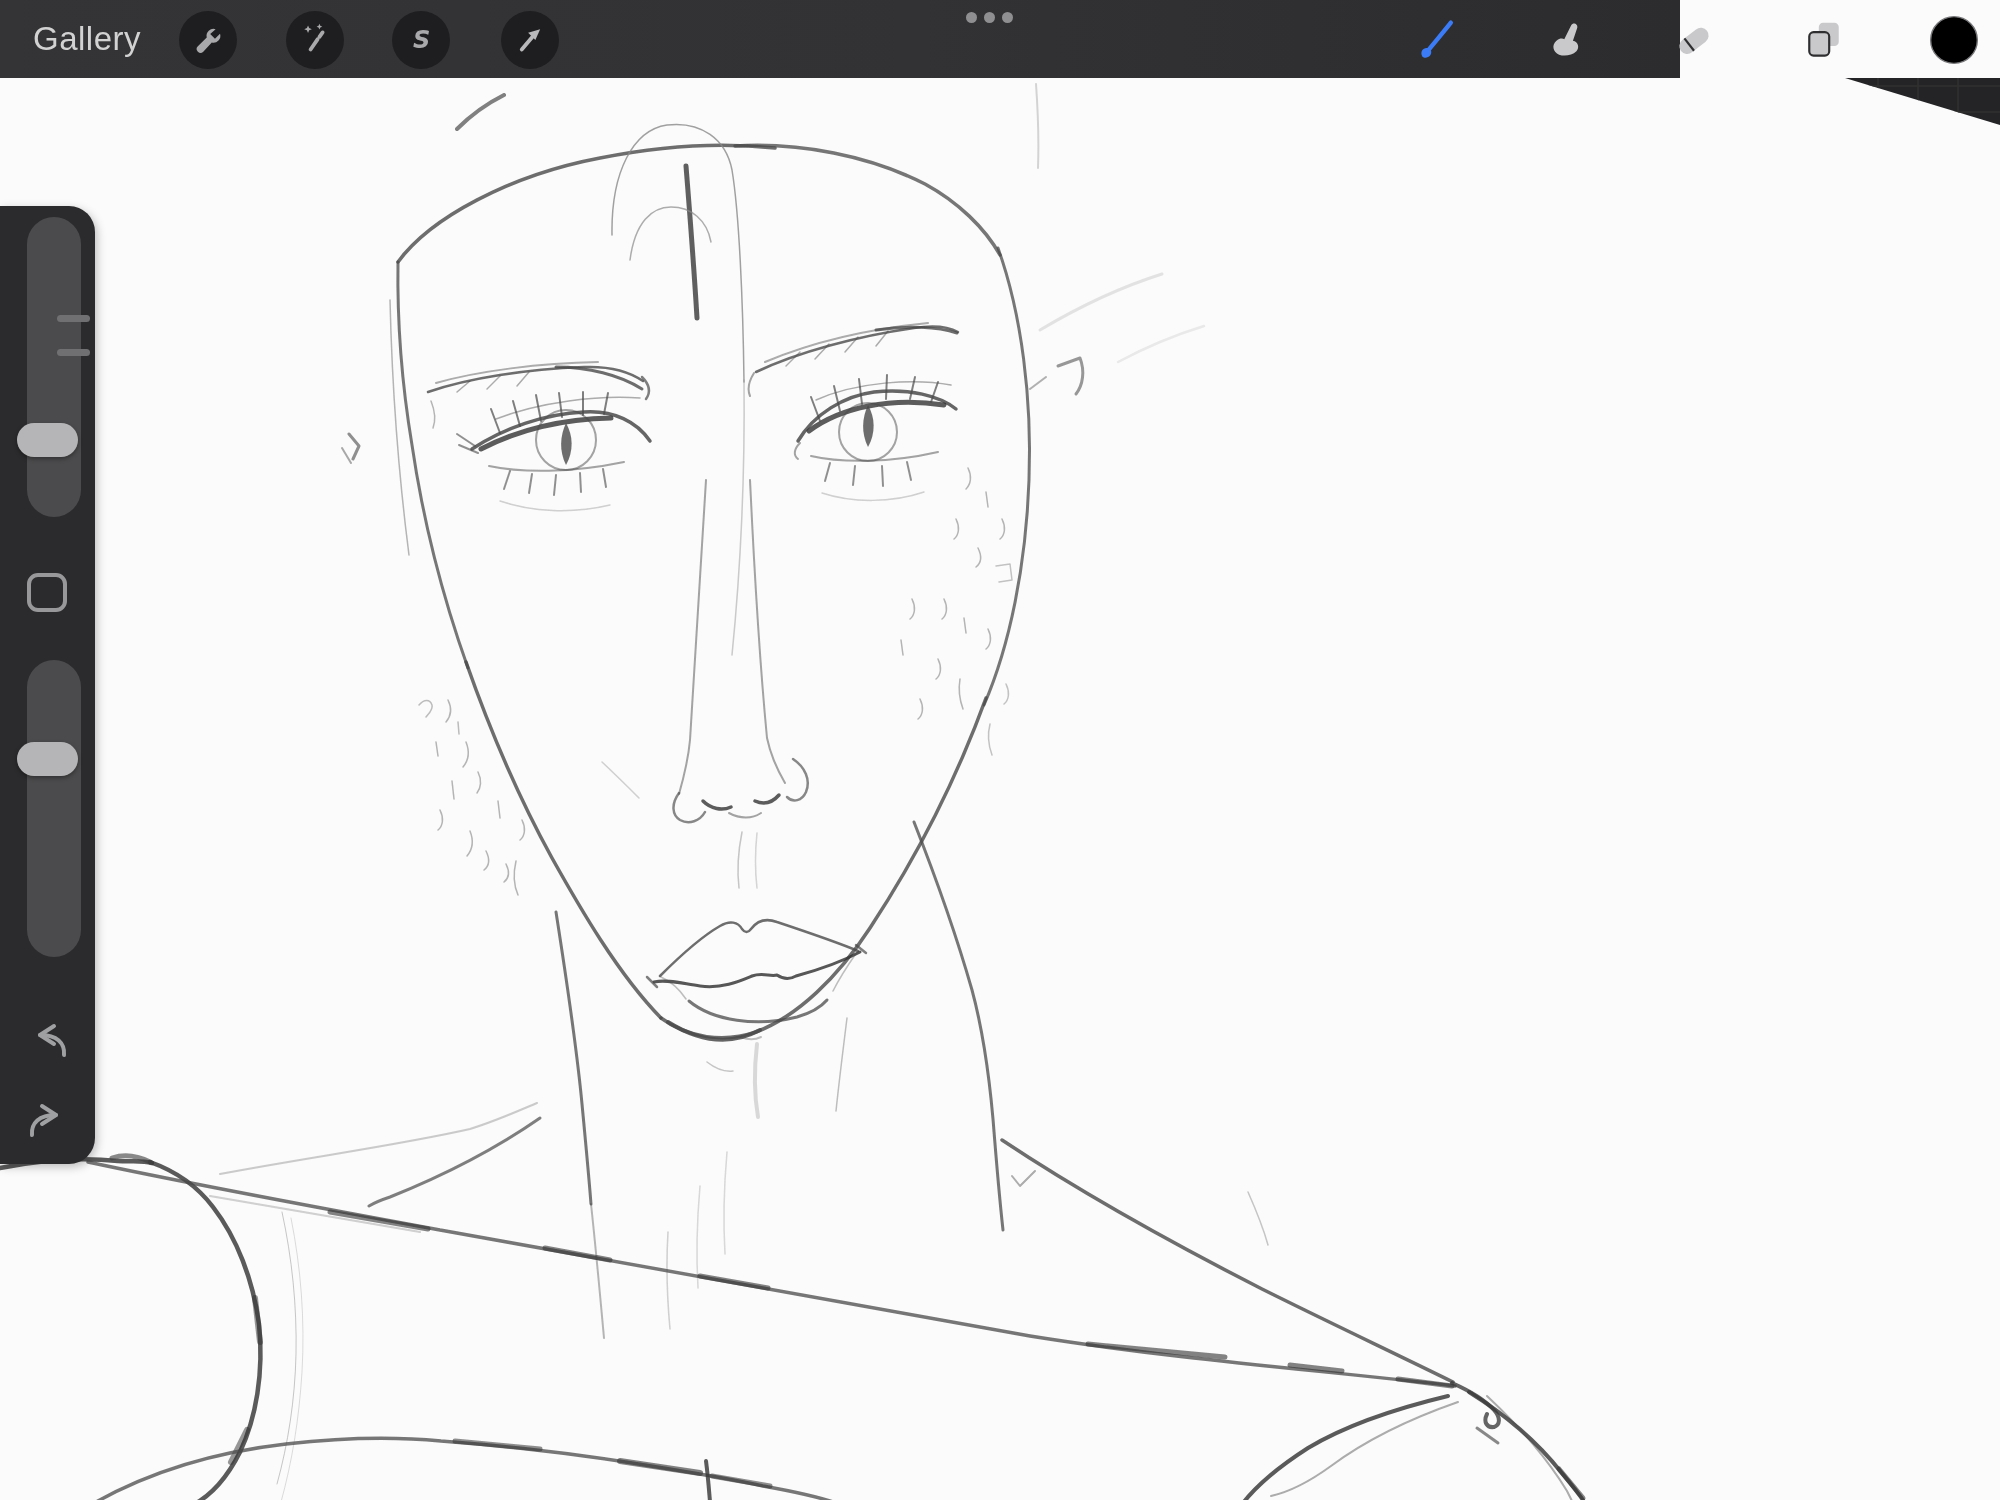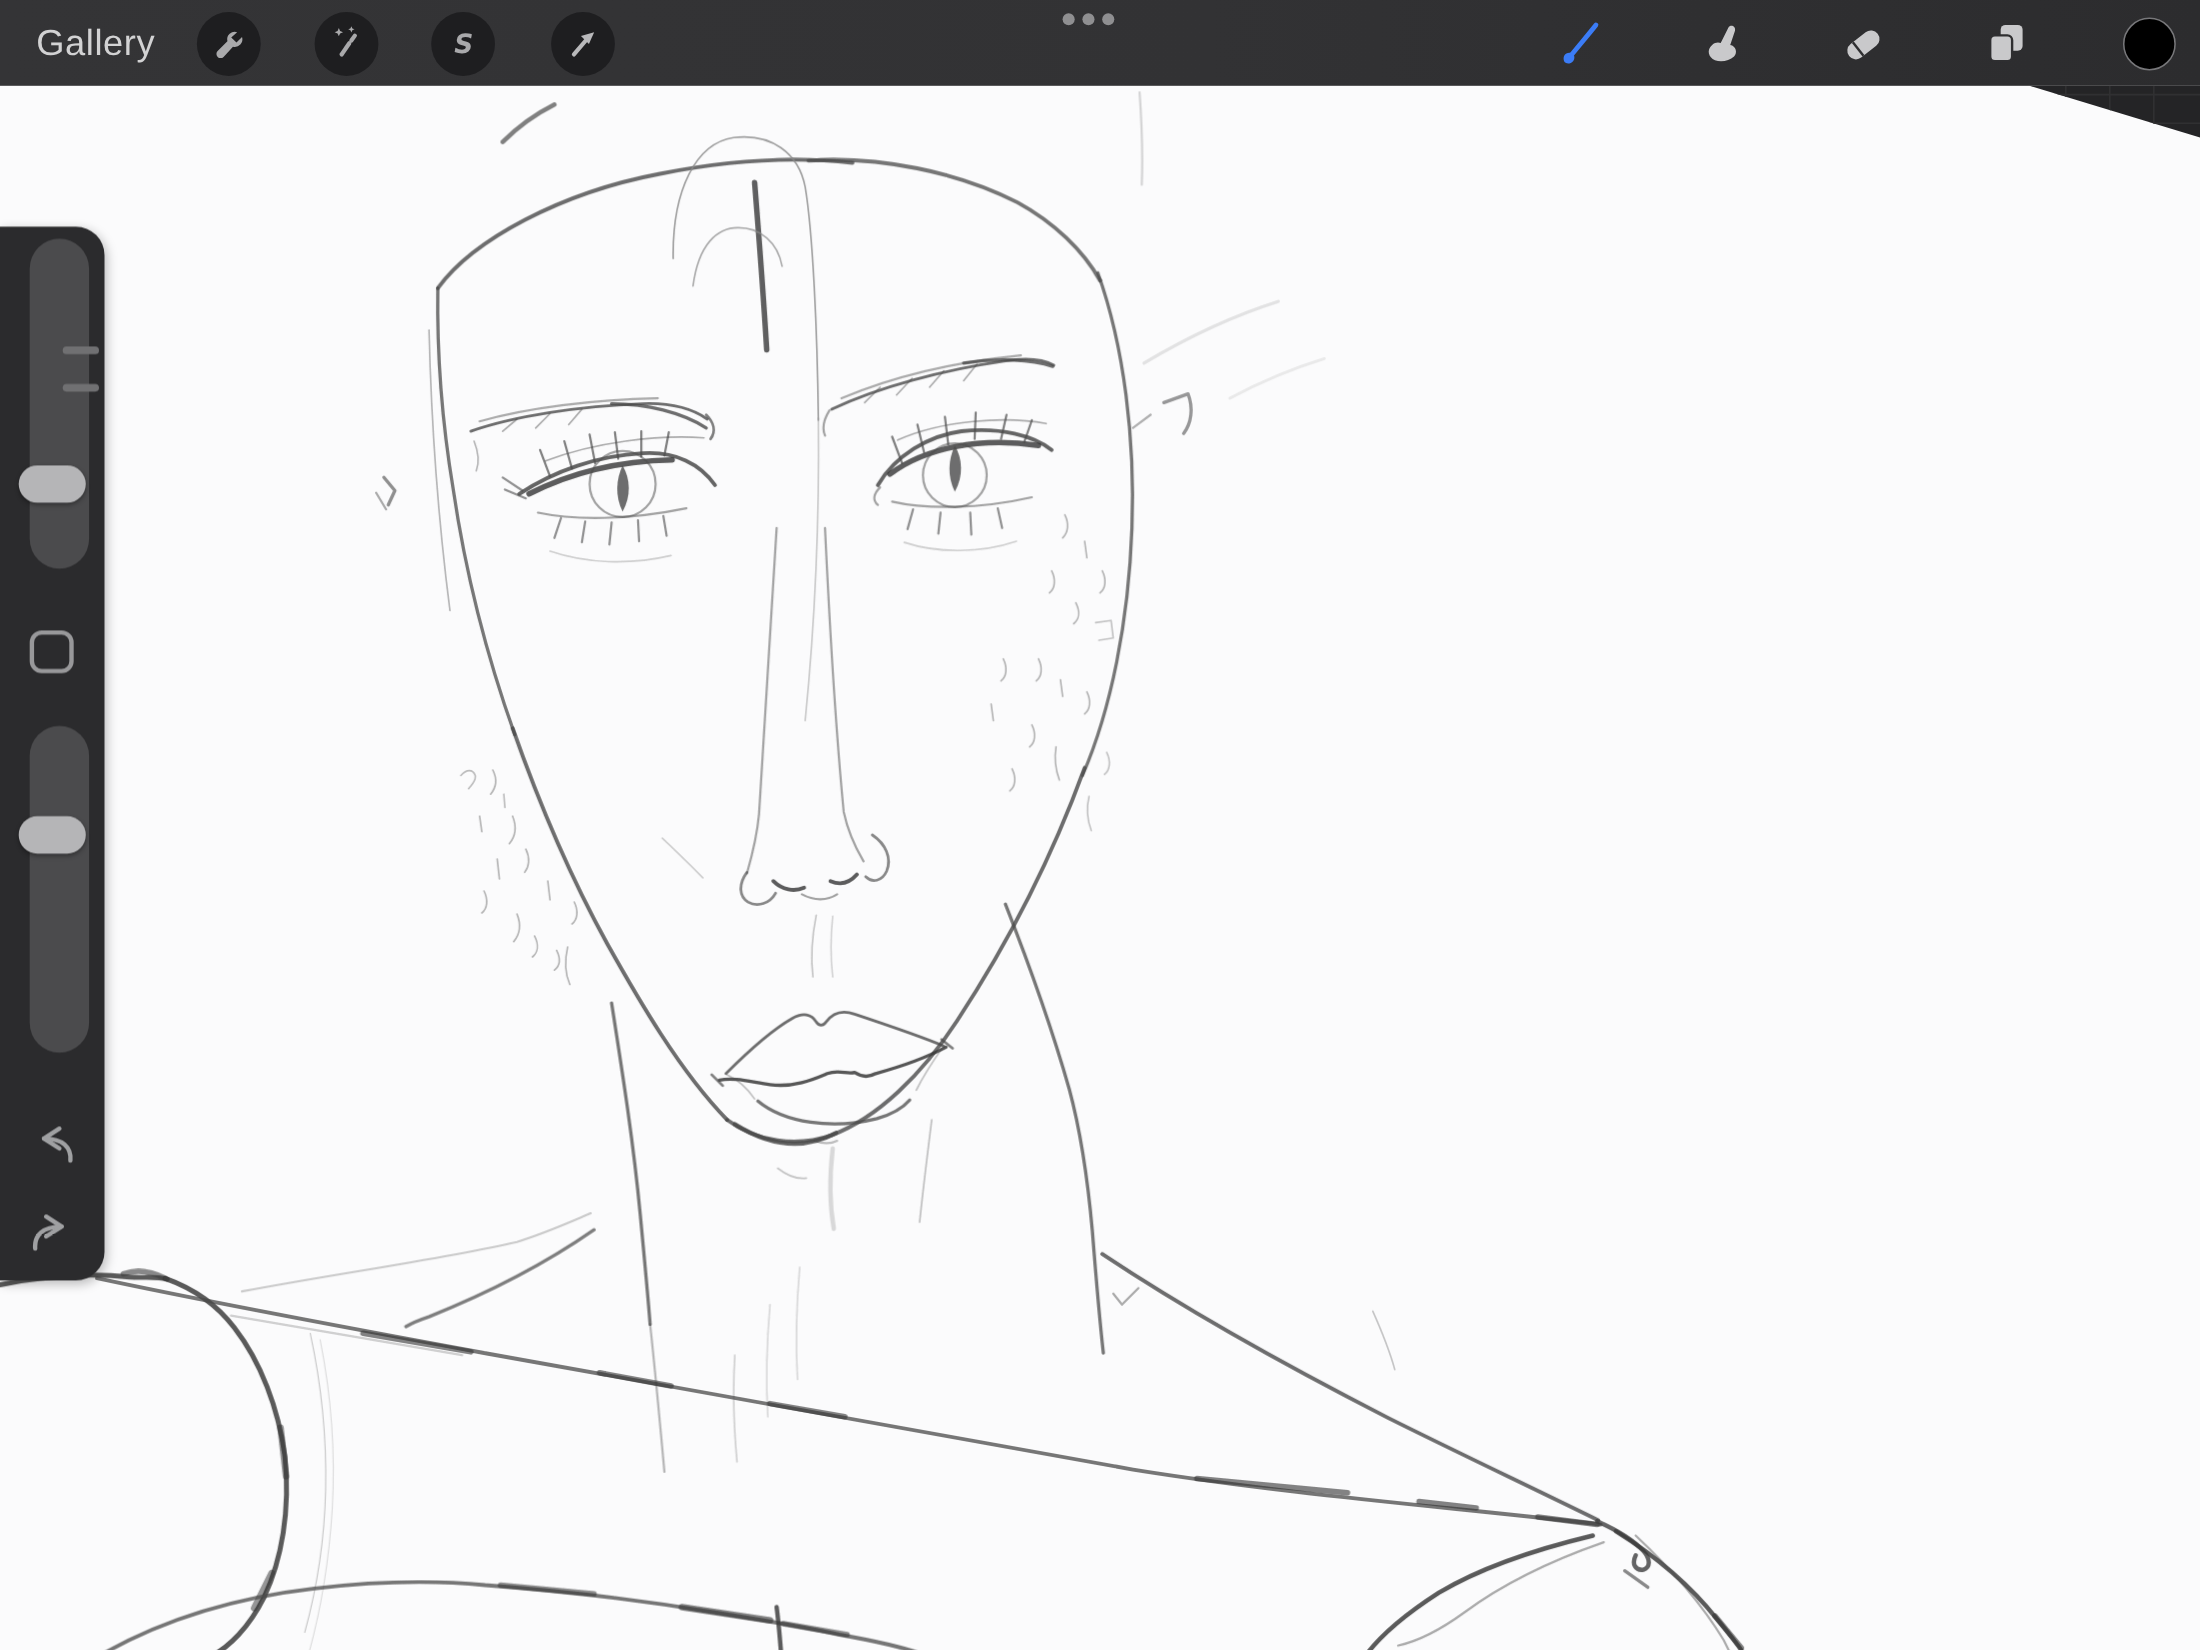--- a/index.html
+++ b/index.html
@@ -7,21 +7,21 @@
     width:2000px;height:1500px;overflow:hidden;position:relative;
     background:#fbfbfc;
     font-family:"Liberation Sans", sans-serif;
     -webkit-font-smoothing:antialiased;
   }
   
   #canvas-area{position:absolute;inset:0;z-index:1;}
   #sketch-layer{position:absolute;left:0;top:0;}
   
   #toolbar{
-    position:absolute;left:0;top:0;width:2000px;height:78px;z-index:30;
+    position:absolute;left:0;top:0;width:1680px;height:78px;z-index:30;
     background:linear-gradient(90deg,#343436 0%,#323234 55%,#2c2c2e 100%);
   }
   #gallery-btn{
     position:absolute;left:33px;top:0;height:78px;line-height:78px;
     font-size:33px;color:#d2d2d3;letter-spacing:.5px;cursor:default;
   }
   .tool-circle{
     position:absolute;top:11px;width:58px;height:58px;border-radius:50%;
     background:#1e1e20;display:flex;align-items:center;justify-content:center;
   }

